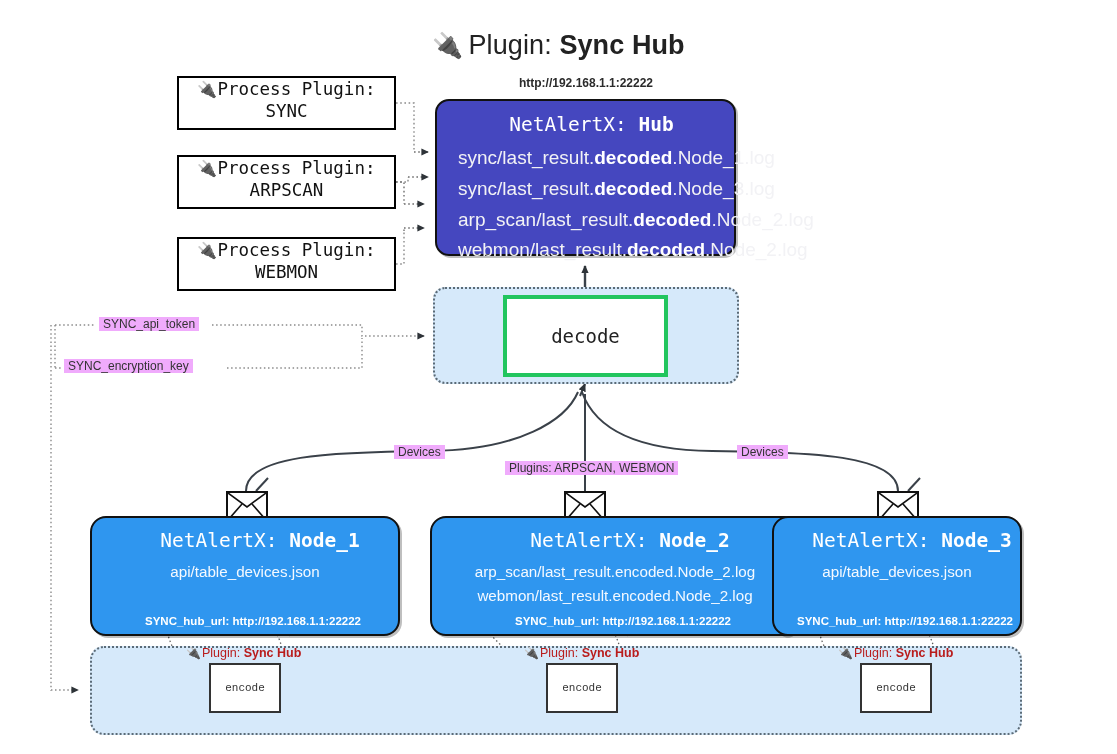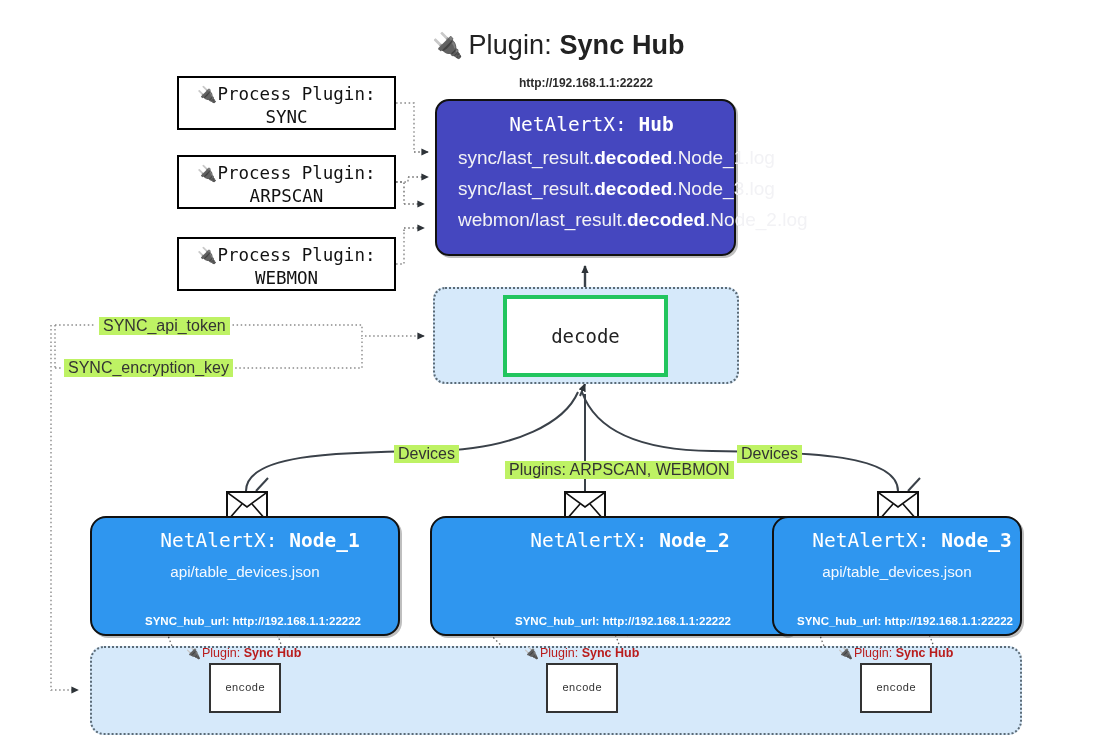--- a/index.html
+++ b/index.html
@@ -13,21 +13,21 @@
   #title{position:absolute;left:0;top:18px;width:1117px;text-align:center;
          font-size:27px;color:#222;letter-spacing:0.1px;margin-top:12px;}
   #title .plug{font-size:25px;margin-right:5px;}
   #title .strong{font-weight:bold;}
 
   
   .procbox{border:2px solid #000;background:#fff;box-sizing:border-box;
            font-family:"DejaVu Sans Mono","Liberation Mono",monospace;
            font-size:17.5px;line-height:1.28;color:#111;
            display:flex;flex-direction:column;align-items:center;
-           justify-content:flex-end;text-align:center;}
+           justify-content:flex-start;text-align:center;}
   .procbox .l1{white-space:nowrap;}
   .procbox .l2{white-space:nowrap;}
   .procbox .plug{font-family:"DejaVu Sans",sans-serif;font-size:16px;}
 
   
   #huburl{position:absolute;left:466px;top:76px;width:240px;text-align:center;
           font-size:12px;font-weight:bold;color:#2b2b2b;}
   #hub{left:435px;top:99px;width:301px;height:157px;background:#4547bf;
        border:2.5px solid #111;border-radius:14px;box-sizing:border-box;
        box-shadow:2px 2px 0 rgba(0,0,0,.25);padding-left:12px;}
@@ -42,21 +42,21 @@
   #decodeband{left:433px;top:287px;width:306px;height:97px;
               background:#d6e9fa;border:2px dotted #5b6b77;border-radius:12px;
               box-sizing:border-box;}
   #decodebox{left:503px;top:295px;width:165px;height:82px;background:#fff;
              border:4px solid #22c55e;box-sizing:border-box;
              display:flex;align-items:center;justify-content:center;
              font-family:"DejaVu Sans Mono","Liberation Mono",monospace;
              font-size:19px;color:#222;}
 
   
-  .edgelabel{position:absolute;font-size:16px;color:#333;background:#bef264;
+  .edgelabel{position:absolute;font-size:12px;color:#333;background:#f0abfc;
              padding:0 4px;white-space:nowrap;}
 
   
   .nodecard{border:2.5px solid #111;border-radius:16px;background:#2f96ef;
             box-sizing:border-box;box-shadow:2px 2px 0 rgba(0,0,0,.25);
             overflow:hidden;}
   .nodecard .ntitle{font-family:"DejaVu Sans Mono","Liberation Mono",monospace;
                     font-size:19.5px;color:#fff;text-align:center;margin-top:11px;padding-left:30px;}
   .nodecard .ntitle b{font-weight:bold;}
   .nodecard .nlines{margin-top:8px;text-align:center;}
@@ -176,20 +176,21 @@
 
   <div id="huburl">http://192.168.1.1:22222</div>
   <div class="node" id="hub">
     <div class="hubtitle">
       <span>NetAlertX:</span>
       <b>Hub</b>
     </div>
     <div class="loglist">
       <div class="logline"><span>sync/last_result.</span><b>decoded</b><span>.Node_1.log</span></div>
       <div class="logline"><span>sync/last_result.</span><b>decoded</b><span>.Node_3.log</span></div>
+      <div class="logline"><span>arp_scan/last_result.</span><b>decoded</b><span>.Node_2.log</span></div>
       <div class="logline"><span>webmon/last_result.</span><b>decoded</b><span>.Node_2.log</span></div>
     </div>
   </div>
 
   <div class="node" id="decodeband"></div>
   <div class="node" id="decodebox">decode</div>
 
   <div class="edgelabel" style="left:99px;top:317px;">SYNC_api_token</div>
   <div class="edgelabel" style="left:64px;top:359px;">SYNC_encryption_key</div>
 
@@ -225,20 +226,24 @@
       <div class="nline">api/table_devices.json</div>
     </div>
     <div class="nfoot">SYNC_hub_url: http://192.168.1.1:22222</div>
   </div>
 
   <div class="node nodecard" style="left:430px;top:516px;width:370px;height:120px;">
     <div class="ntitle">
       <span>NetAlertX:</span>
       <b>Node_2</b>
     </div>
+    <div class="nlines">
+      <div class="nline">arp_scan/last_result.encoded.Node_2.log</div>
+      <div class="nline">webmon/last_result.encoded.Node_2.log</div>
+    </div>
     <div class="nfoot">SYNC_hub_url: http://192.168.1.1:22222</div>
   </div>
 
   <div class="node nodecard" style="left:772px;top:516px;width:250px;height:120px;">
     <div class="ntitle">
       <span>NetAlertX:</span>
       <b>Node_3</b>
     </div>
     <div class="nlines">
       <div class="nline">api/table_devices.json</div>

